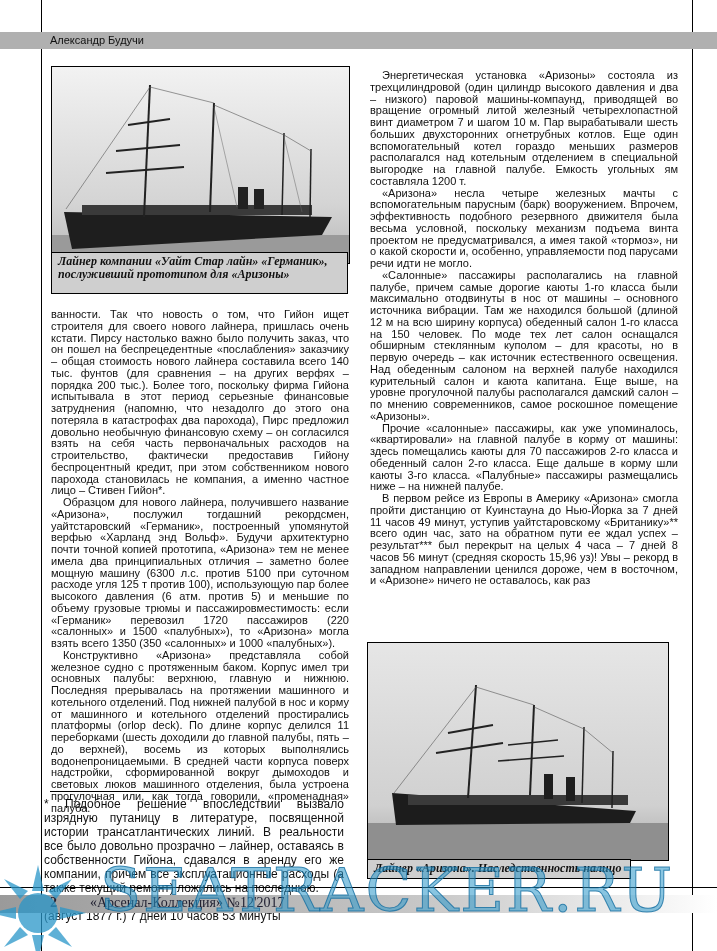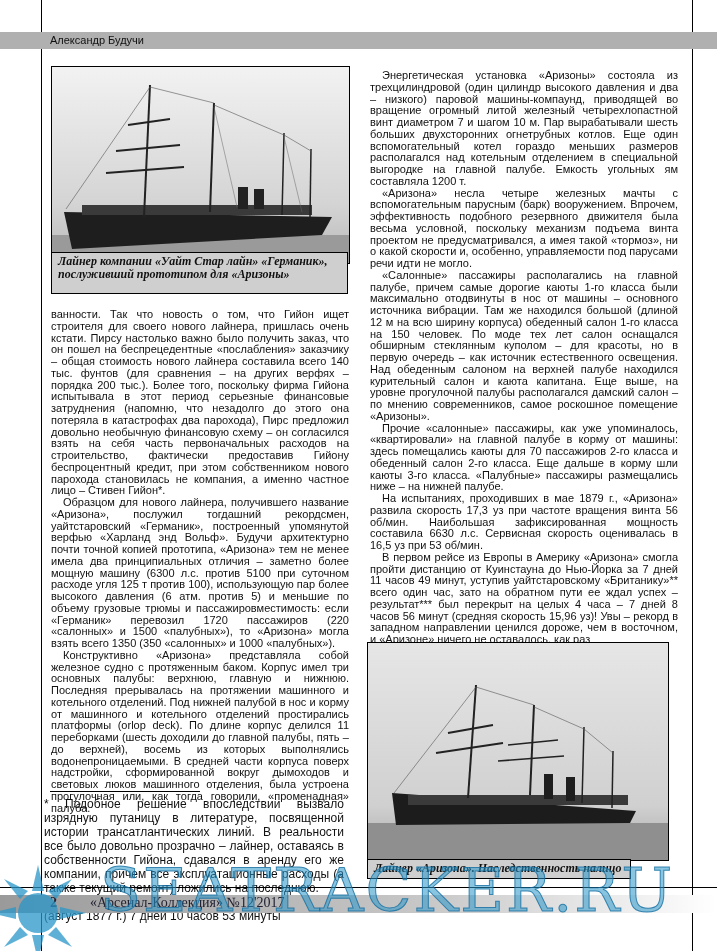--- a/index.html
+++ b/index.html
@@ -115,21 +115,20 @@
 <div class="footnotes" style="top:797px;">
   <p>* Подобное решение впоследствии вызвало изрядную путаницу в литературе, посвященной истории трансатлантических линий. В реальности все было довольно прозрачно – лайнер, оставаясь в собственности Гийона, сдавался в аренду его же компании, причем все эксплуатационные расходы (а также текущий ремонт) ложились на последнюю.</p>
   <p>** Рекорд «Британика» в западном направлении (август 1877 г.) 7 дней 10 часов 53 минуты</p>
 </div>
 
 <div class="col" style="left:370px; top:70px; width:308px;">
   <p>Энергетическая установка «Аризоны» состояла из трехцилиндровой (один цилиндр высокого давления и два – низкого) паровой машины-компаунд, приводящей во вращение огромный литой железный четырехлопастной винт диаметром 7 и шагом 10 м. Пар вырабатывали шесть больших двухсторонних огнетрубных котлов. Еще один вспомогательный котел гораздо меньших размеров располагался над котельным отделением в специальной выгородке на главной палубе. Емкость угольных ям составляла 1200 т.</p>
   <p>«Аризона» несла четыре железных мачты с вспомогательным парусным (барк) вооружением. Впрочем, эффективность подобного резервного движителя была весьма условной, поскольку механизм подъема винта проектом не предусматривался, а имея такой «тормоз», ни о какой скорости и, особенно, управляемости под парусами речи идти не могло.</p>
   <p>«Салонные» пассажиры располагались на главной палубе, причем самые дорогие каюты 1-го класса были максимально отодвинуты в нос от машины – основного источника вибрации. Там же находился большой (длиной 12 м на всю ширину корпуса) обеденный салон 1-го класса на 150 человек. По моде тех лет салон оснащался обширным стеклянным куполом – для красоты, но в первую очередь – как источник естественного освещения. Над обеденным салоном на верхней палубе находился курительный салон и каюта капитана. Еще выше, на уровне прогулочной палубы располагался дамский салон – по мнению современников, самое роскошное помещение «Аризоны».</p>
   <p>Прочие «салонные» пассажиры, как уже упоминалось, «квартировали» на главной палубе в корму от машины: здесь помещались каюты для 70 пассажиров 2-го класса и обеденный салон 2-го класса. Еще дальше в корму шли каюты 3-го класса. «Палубные» пассажиры размещались ниже – на нижней палубе.</p>
-  <p>На испытаниях, проходивших в мае 1879 г., «Аризона» развила скорость 17,3 уз при частоте вращения винта 56 об/мин. Наибольшая зафиксированная мощность составила 6630 л.с. Сервисная скорость оценивалась в 16,5 уз при 53 об/мин.</p>
   <p>В первом рейсе из Европы в Америку «Аризона» смогла пройти дистанцию от Куинстауна до Нью-Йорка за 7 дней 11 часов 49 минут, уступив уайтстаровскому «Британику»** всего один час, зато на обратном пути ее ждал успех – результат*** был перекрыт на целых 4 часа – 7 дней 8 часов 56 минут (средняя скорость 15,96 уз)! Увы – рекорд в западном направлении ценился дороже, чем в восточном, и «Аризоне» ничего не оставалось, как раз</p>
 </div>
 
 <div class="figure" style="left:367px; top:642px; width:300px; height:217px;">
   <svg width="300" height="217" viewBox="0 0 300 217">
     <defs>
       <linearGradient id="sky2" x1="0" y1="0" x2="0" y2="1">
         <stop offset="0" stop-color="#e6e6e6"></stop>
         <stop offset="0.75" stop-color="#d0d0d0"></stop>
         <stop offset="1" stop-color="#a8a8a8"></stop>

